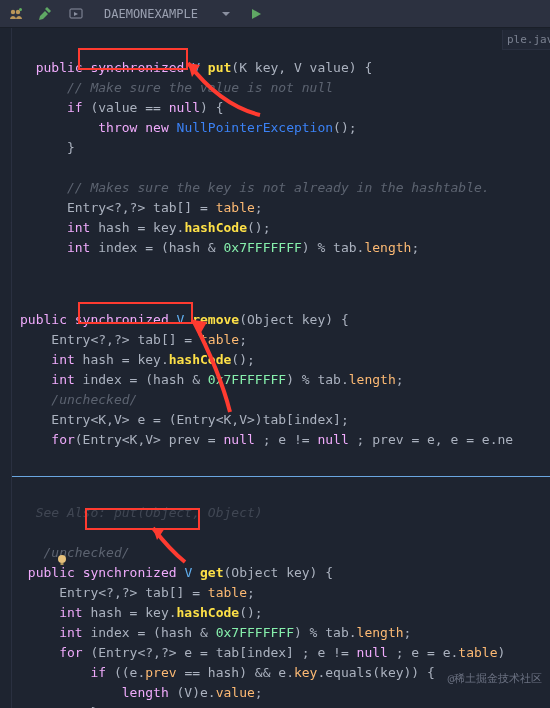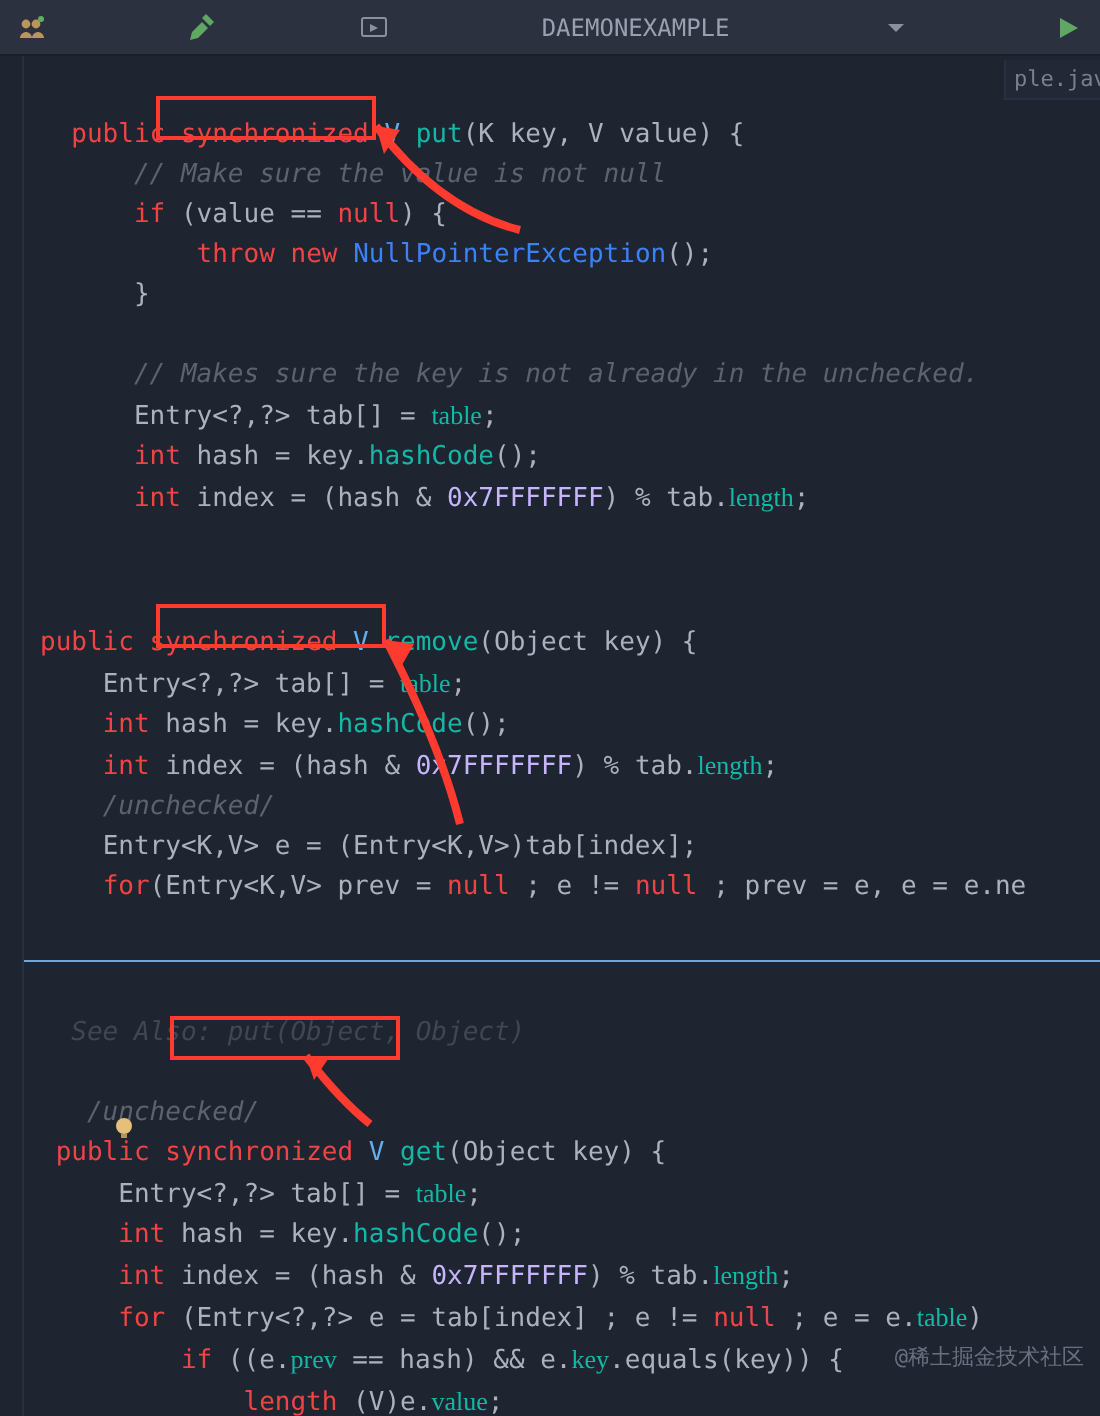--- a/index.html
+++ b/index.html
@@ -11,21 +11,21 @@
     font-size: 13px;
     color: #abb2bf;
     overflow: hidden;
     position: relative;
   }
   .toolbar {
     height: 28px;
     background: #2c3140;
     display: flex;
     align-items: center;
-    justify-content: space-between;
+    justify-content: flex-start;
     padding: 0 8px;
     gap: 14px;
     border-bottom: 1px solid #1a1f28;
   }
   .tool-icon { width: 16px; height: 16px; display: flex; align-items: center; justify-content: center; }
   .run-config {
     color: #9aa0b0;
     font-size: 12px;
     padding: 0 6px;
   }
@@ -45,26 +45,26 @@
     padding: 6px 0 6px 20px;
     line-height: 20px;
     white-space: pre;
     position: relative;
   }
   .faded { opacity: 0.55; }
   .sep-line {
     border-top: 1px solid #6aa6e0;
     height: 0;
   }
-  .kw { color: #ef4444; }
+  .kw { color: #f0abfc; }
   .type { color: #61afef; }
-  .method { color: #14b8a6; }
-  .num { color: #c4b5fd; }
+  .method { color: #fde047; font-weight: bold; }
+  .num { color: #86efac; }
   .comment { color: #5c6370; font-style: italic; }
-  .field { color: #14b8a6; font-family: Liberation Serif, serif; }
+  .field { color: #fdba74; }
   .ctor { color: #3b82f6; }
   .box-highlight {
     position: absolute;
     border: 2px solid #ff3b30;
     pointer-events: none;
   }
   .arrow {
     position: absolute;
     pointer-events: none;
   }
@@ -139,21 +139,21 @@
 <div class="editor">
   <div class="gutter-strip"></div>
 
   <div class="code-block">
 <span class="faded">  </span><span class="kw">public</span> <span class="kw">synchronized</span> <span class="type">V</span> <span class="method">put</span><span>(K key, V value) {</span>
       <span class="comment">// Make sure the value is not null</span>
       <span class="kw">if</span><span> (value == </span><span class="kw">null</span><span>) {</span>
           <span class="kw">throw</span><span class="kw"> new </span><span class="ctor">NullPointerException</span><span>();</span>
       <span>}</span>
 
-      <span class="comment">// Makes sure the key is not already in the unchecked.</span>
+      <span class="comment">// Makes sure the key is not already in the hashtable.</span>
       <span>Entry&lt;?,?&gt; tab[] = </span><span class="field">table</span><span>;</span>
       <span class="kw">int</span><span> hash = key.</span><span class="method">hashCode</span><span>();</span>
       <span class="kw">int</span><span> index = (hash &amp; </span><span class="num">0x7FFFFFFF</span><span>) % tab.</span><span class="field">length</span><span>;</span>
   </div>
 
   <div class="code-block">
 <span class="kw">public</span> <span class="kw">synchronized</span> <span class="type">V</span> <span class="method">remove</span><span>(Object key) {</span>
     <span>Entry&lt;?,?&gt; tab[] = </span><span class="field">table</span><span>;</span>
     <span class="kw">int</span><span> hash = key.</span><span class="method">hashCode</span><span>();</span>
     <span class="kw">int</span><span> index = (hash &amp; </span><span class="num">0x7FFFFFFF</span><span>) % tab.</span><span class="field">length</span><span>;</span>

